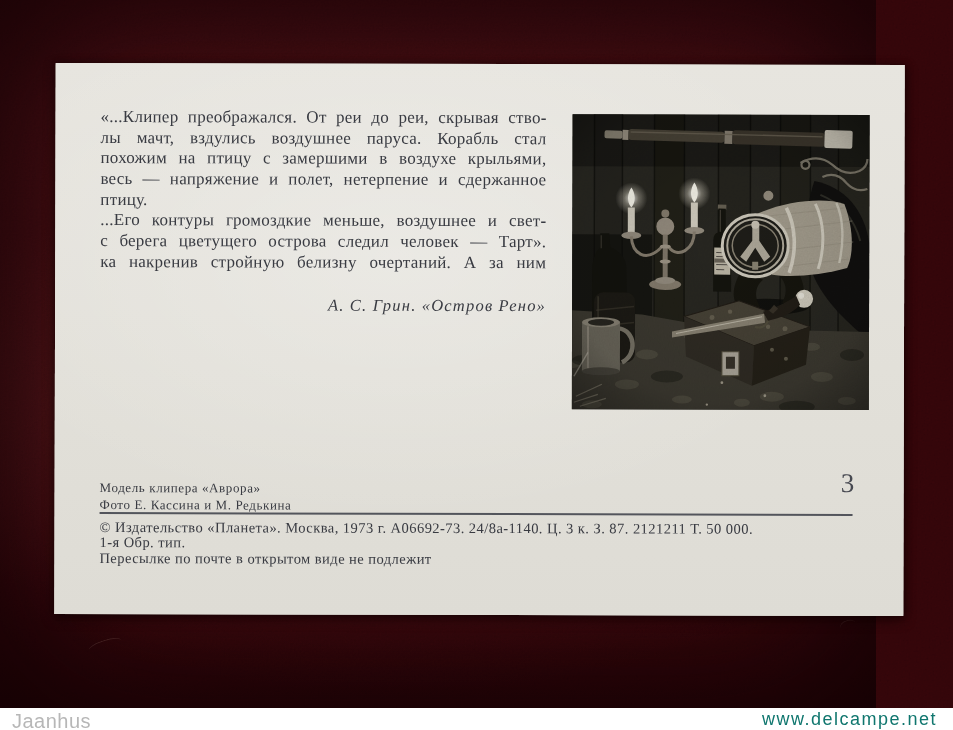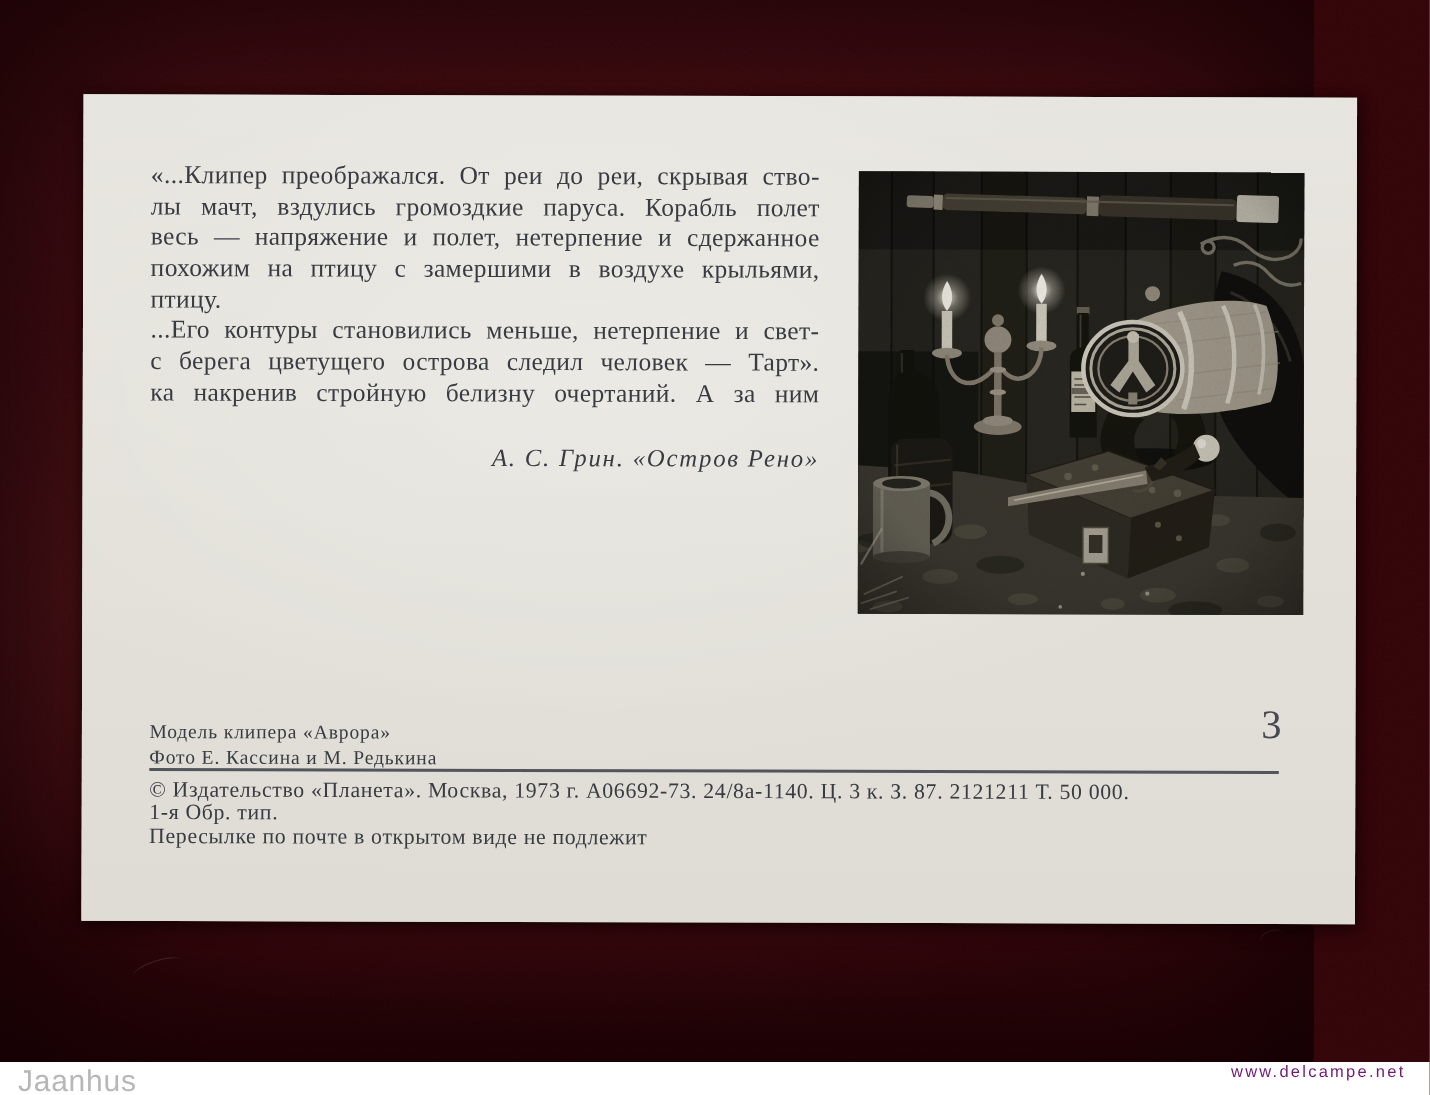--- a/index.html
+++ b/index.html
@@ -28,21 +28,21 @@
   .photo{position:absolute;left:517px;top:50px;width:297px;height:295px;background:#23221d;}
   .photo svg{display:block;width:297px;height:295px;}
   .caption{position:absolute;left:45px;top:416px;font-size:13px;letter-spacing:.6px;line-height:17.3px;}
   .page-number{position:absolute;left:778px;top:403px;width:30px;text-align:center;font-size:27px;color:#474951;}
   .rule{position:absolute;left:45px;top:449px;width:753px;height:0;border-top:2px solid #53555c;}
   .imprint{position:absolute;left:45px;top:456.5px;width:760px;font-size:14.5px;letter-spacing:.45px;line-height:15.6px;white-space:nowrap;}
   .strip{position:absolute;left:0;top:708px;width:953px;height:22px;background:#ffffff;}
   .wm-left{position:absolute;left:12px;top:2px;font-family:"Liberation Sans","DejaVu Sans",sans-serif;
     font-size:20px;color:#b7b7b7;letter-spacing:.5px;}
   .wm-right{position:absolute;right:16px;top:1px;font-family:"Liberation Sans","DejaVu Sans",sans-serif;
-    font-size:11px;color:#701a75;letter-spacing:1.5px;}
+    font-size:18px;color:#0f766e;letter-spacing:1.5px;}
   .scratch{position:absolute;width:34px;height:10px;border-top:1.5px solid rgba(225,180,170,.22);border-radius:50%;transform:rotate(-18deg);}
 </style>
 </head>
 <body>
 
 <div class="scene">
   <svg class="leather-noise" xmlns="http://www.w3.org/2000/svg">
     <defs>
       <filter id="lnoise" x="0" y="0" width="100%" height="100%">
         <feTurbulence type="fractalNoise" baseFrequency="0.55" numOctaves="2" result="n"></feTurbulence>
@@ -52,25 +52,25 @@
     <rect x="0" y="0" width="953" height="708" filter="url(#lnoise)" opacity="0.35"></rect>
   </svg>
   <div class="scratch" style="left:88px;top:640px;"></div>
   <div class="scratch" style="left:840px;top:620px;width:16px;"></div>
   <div class="scene-vignette"></div>
 
   <div class="postcard">
 
     <div class="quote">
       <div class="qline">«...Клипер преображался. От реи до реи, скрывая ство-</div>
-      <div class="qline">лы мачт, вздулись громоздкие паруса. Корабль полет</div>
+      <div class="qline">лы мачт, вздулись воздушнее паруса. Корабль стал</div>
+      <div class="qline">похожим на птицу с замершими в воздухе крыльями,</div>
       <div class="qline">весь — напряжение и полет, нетерпение и сдержанное</div>
-      <div class="qline">похожим на птицу с замершими в воздухе крыльями,</div>
       <div class="qline short">птицу.</div>
-      <div class="qline">...Его контуры становились меньше, нетерпение и свет-</div>
+      <div class="qline">...Его контуры громоздкие меньше, воздушнее и свет-</div>
       <div class="qline">с берега цветущего острова следил человек — Тарт».</div>
       <div class="qline">ка накренив стройную белизну очертаний. А за ним</div>
     </div>
 
     <div class="attribution">А. С. Грин. «Остров Рено»</div>
 
     <div class="photo" aria-label="Black-and-white still life: spyglass on a wooden wall, candelabra with two lit candles, wine bottle, wooden cask on a carved stand, flintlock pistol lying on an ornate chest, pewter tankard and leather flask on a patterned carpet">
       <svg viewBox="0 0 297 295" xmlns="http://www.w3.org/2000/svg">
         <defs>
           <radialGradient id="glow" cx="50%" cy="50%" r="50%">

